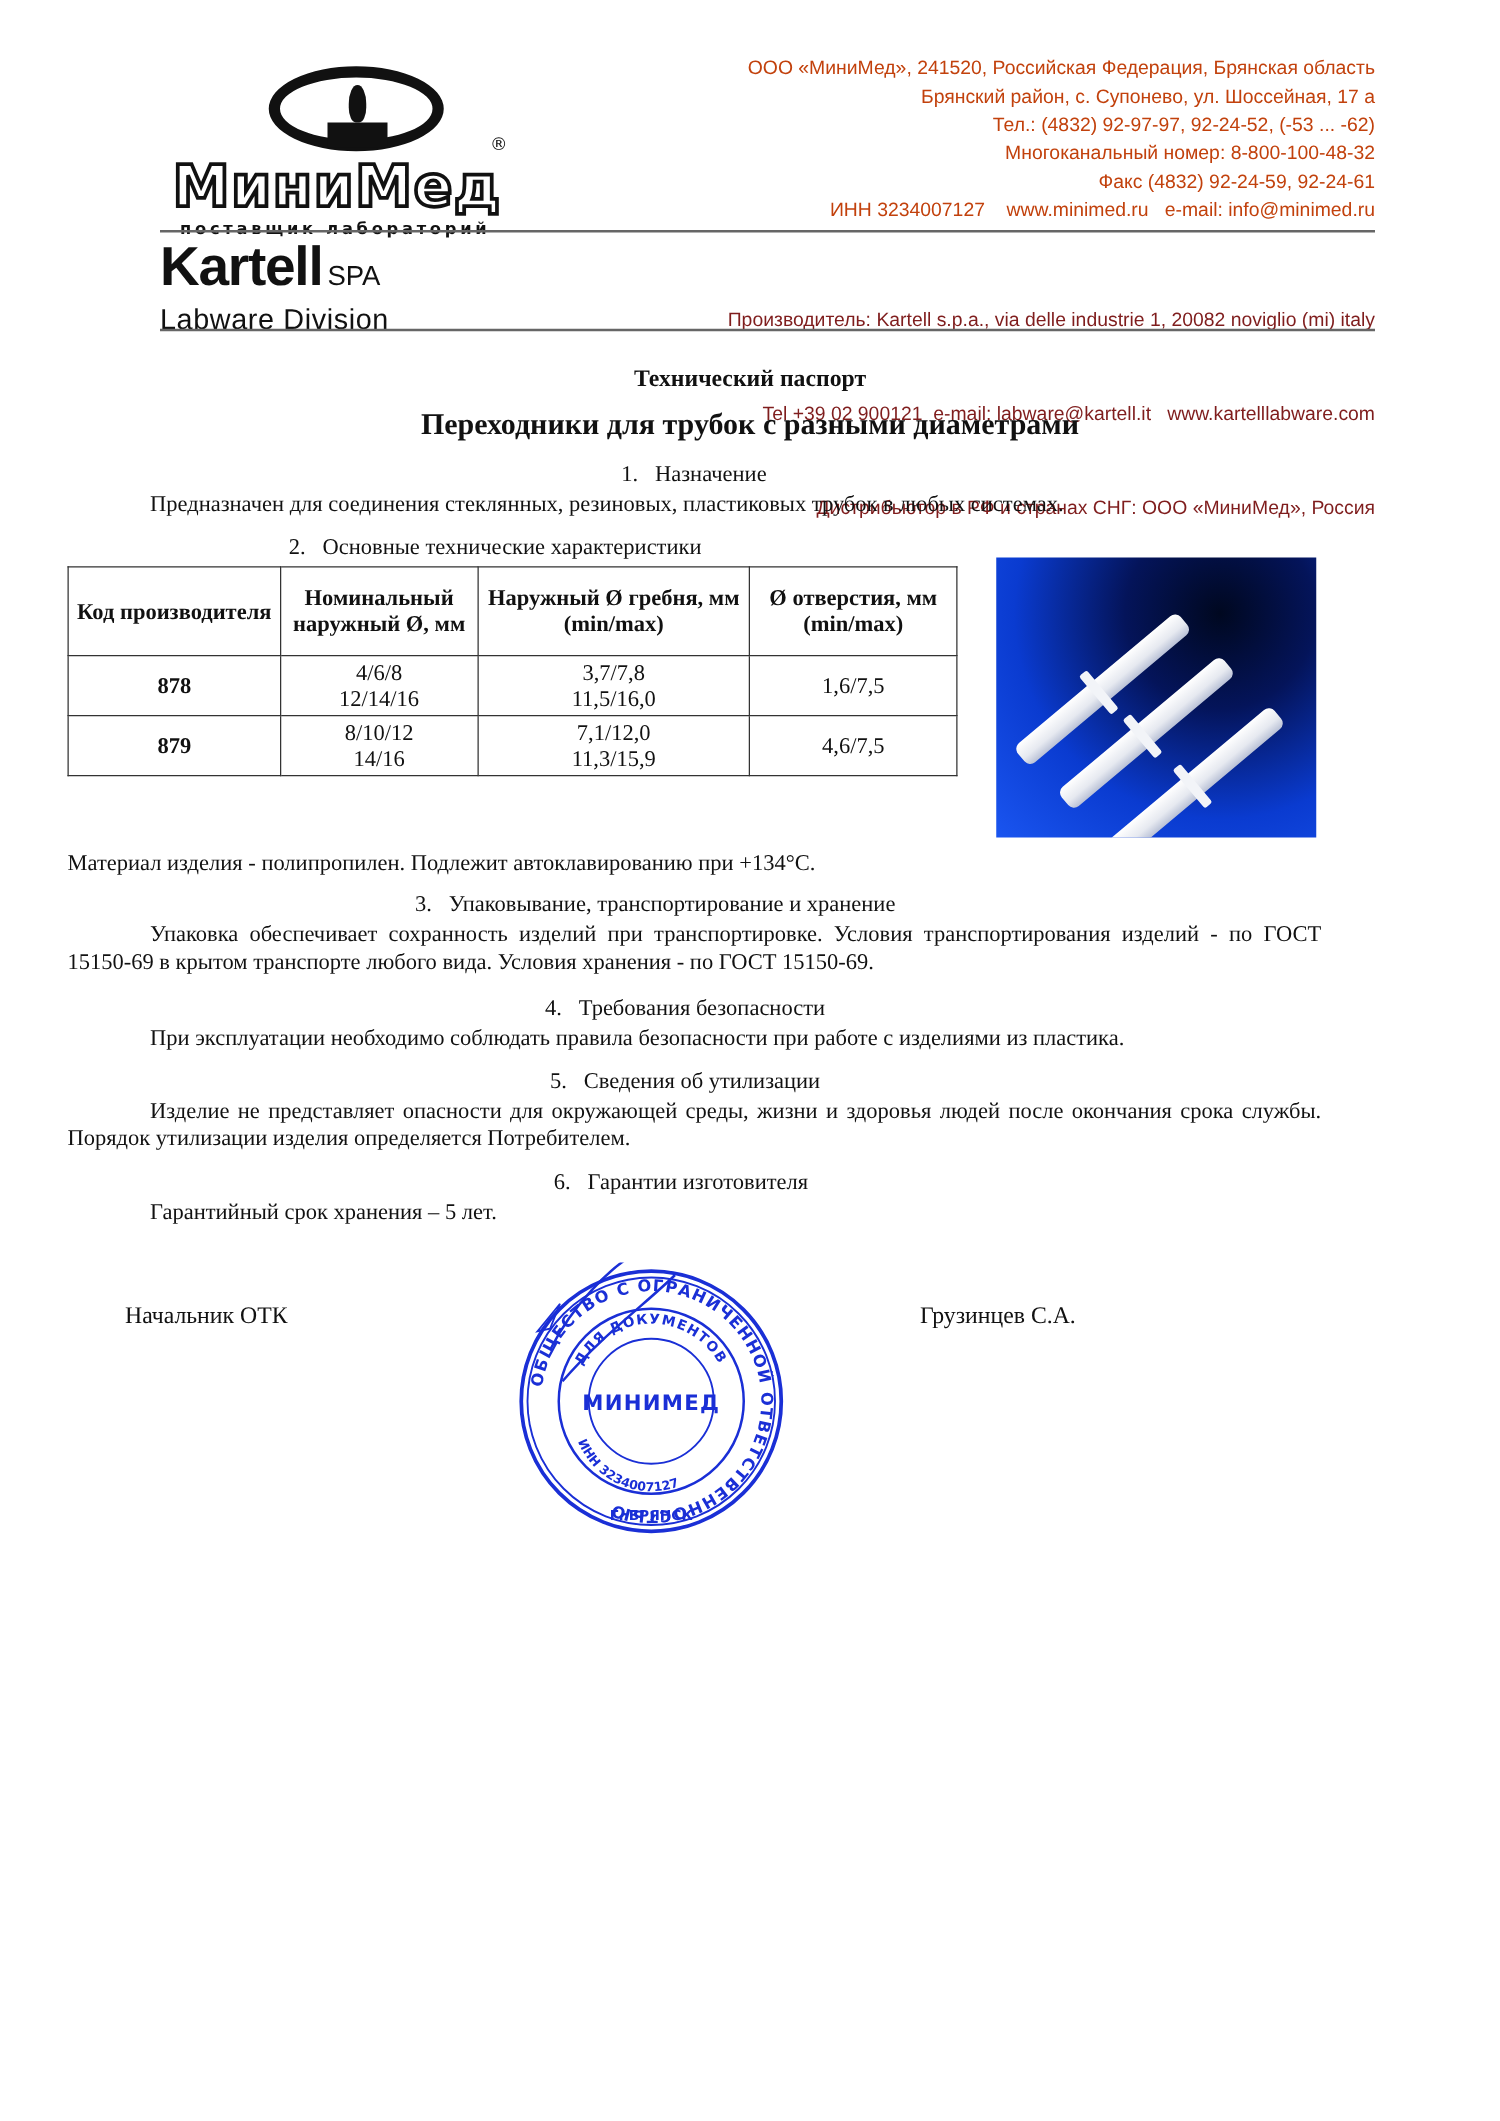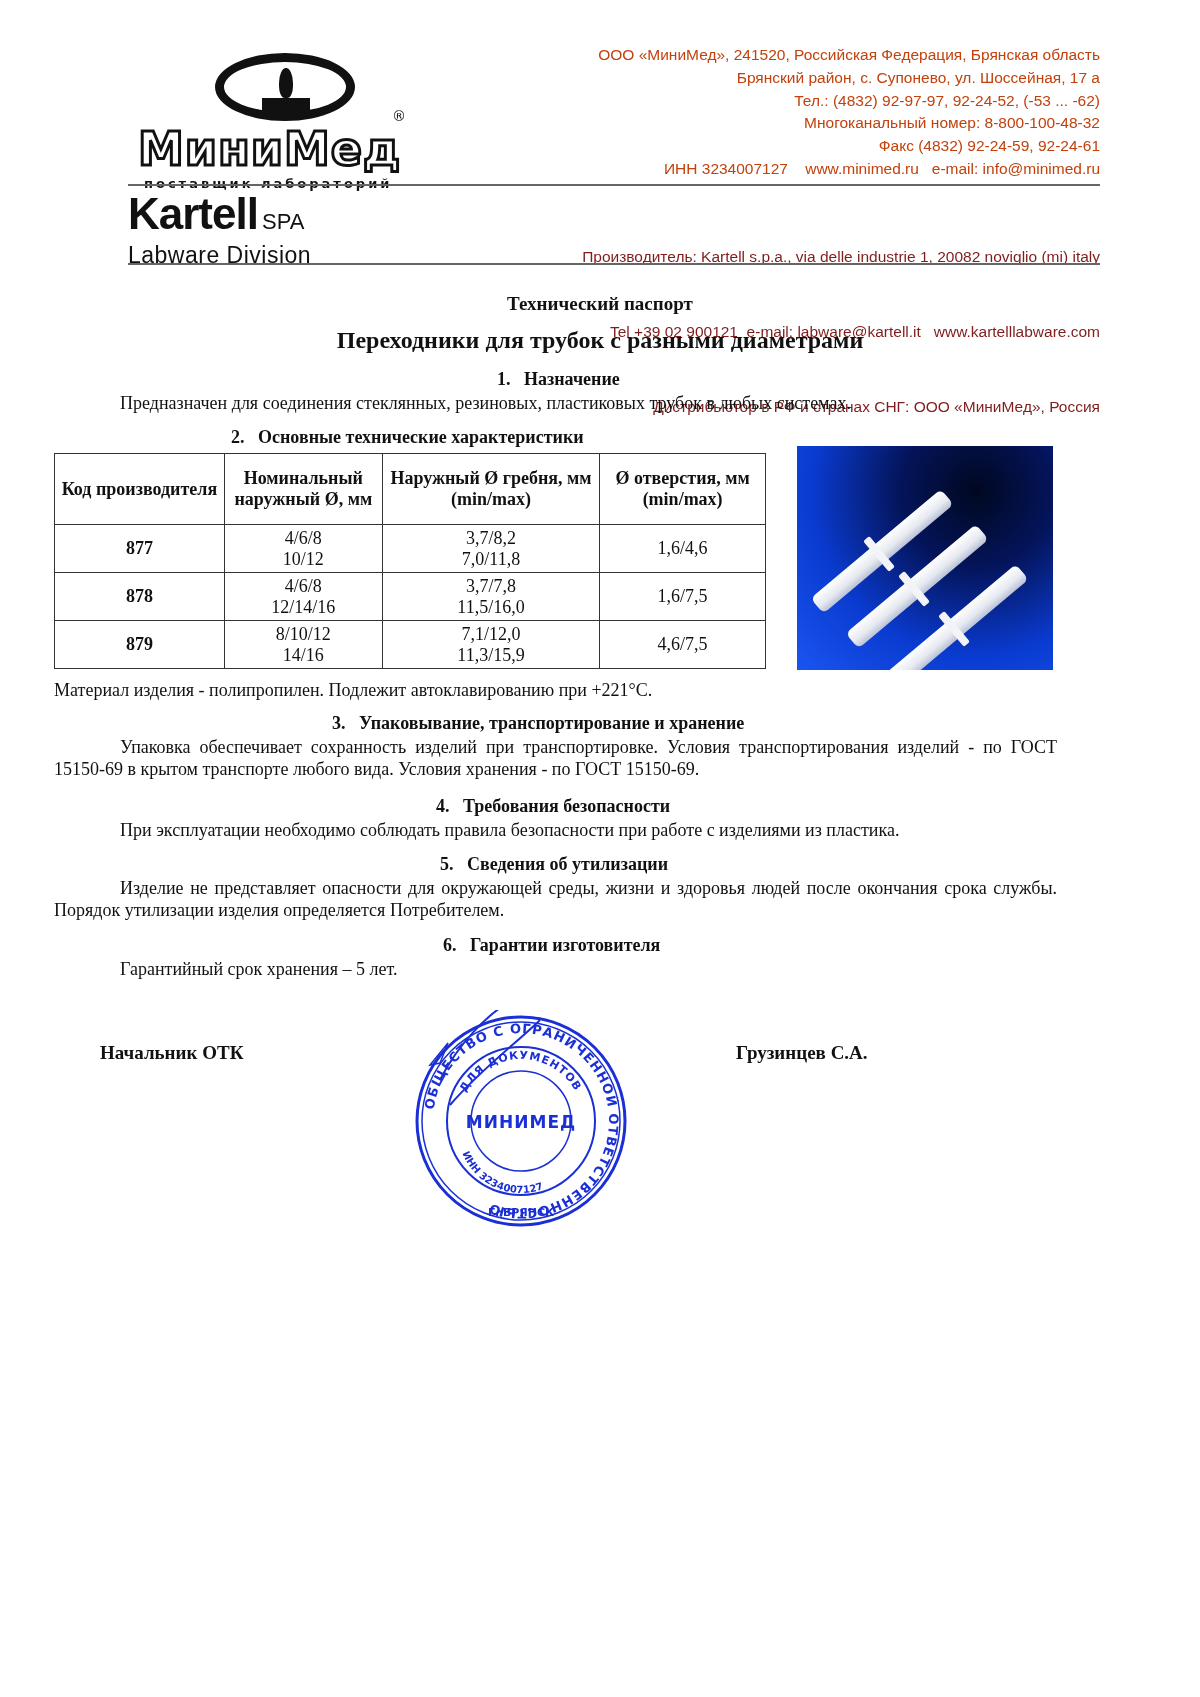--- a/index.html
+++ b/index.html
@@ -24,21 +24,21 @@
   .kt-logo { left: 128px; top: 192px; }
   .kt-name { font-family: "Liberation Sans", sans-serif; font-weight: bold; font-size: 44px; line-height: 1; letter-spacing: -1px; }
   .kt-spa { font-family: "Liberation Sans", sans-serif; font-size: 22px; margin-left: 4px; }
   .kt-div { font-family: "Liberation Sans", sans-serif; font-size: 23px; margin-top: 6px; letter-spacing: 0.5px; }
   .kt-addr { right: 100px; top: 194px; text-align: right; font-family: "Liberation Sans", sans-serif; font-size: 15.5px; line-height: 25px; color: #7f1d1d; white-space: pre; }
 
   
   .center { left: 0; width: 1200px; text-align: center; }
   .h-passport { top: 293px; font-size: 19px; font-weight: bold; }
   .h-title { top: 327px; font-size: 24px; font-weight: bold; }
-  .h-sec { font-size: 18px; font-weight: bold; white-space: pre; }
+  .h-sec { font-size: 18px; font-weight: normal; white-space: pre; }
   .p { font-size: 18px; line-height: 22px; }
 
   table.spec { position: absolute; left: 54px; top: 453px; width: 712px; border-collapse: collapse; font-size: 18px; }
   table.spec th, table.spec td { border: 1.5px solid #333; text-align: center; vertical-align: middle; padding: 0 4px; line-height: 21px; }
   table.spec th { font-weight: bold; height: 70px; }
   table.spec td { height: 47px; }
   table.spec td.code { font-weight: bold; }
 
   .photo { left: 797px; top: 446px; width: 256px; height: 224px; overflow: hidden;
     background: radial-gradient(ellipse at 70% 20%, #000820 0%, #04145a 30%, #0a3bd0 65%, #1a55f0 100%); }
@@ -104,32 +104,20 @@
   <thead>
     <tr>
       <th>Код производителя</th>
       <th>Номинальный наружный Ø, мм</th>
       <th>Наружный Ø гребня, мм (min/max)</th>
       <th>Ø отверстия, мм (min/max)</th>
     </tr>
   </thead>
   <tbody>
     <tr>
-      <td class="code">877</td>
-      <td>
-          <div>4/6/8</div>
-          <div>10/12</div>
-        </td>
-      <td>
-          <div>3,7/8,2</div>
-          <div>7,0/11,8</div>
-        </td>
-      <td>1,6/4,6</td>
-    </tr>
-    <tr>
       <td class="code">878</td>
       <td>
           <div>4/6/8</div>
           <div>12/14/16</div>
         </td>
       <td>
           <div>3,7/7,8</div>
           <div>11,5/16,0</div>
         </td>
       <td>1,6/7,5</td>
@@ -148,21 +136,21 @@
     </tr>
   </tbody>
 </table>
 
 <div class="abs photo" title="Белые пластиковые переходники на синем фоне">
   <div class="adapter" style="left:20px; top:150px; width:170px; transform:rotate(-40deg);"></div>
   <div class="adapter" style="left:55px; top:185px; width:170px; transform:rotate(-40deg);"></div>
   <div class="adapter" style="left:95px; top:225px; width:170px; transform:rotate(-40deg);"></div>
 </div>
 
-<div class="abs p" style="left:54px; top:679px;">Материал изделия - полипропилен. Подлежит автоклавированию при +221°С.</div>
+<div class="abs p" style="left:54px; top:679px;">Материал изделия - полипропилен. Подлежит автоклавированию при +134°С.</div>
 
 <div class="abs h-sec" style="left:332px; top:713px;">3.   Упаковывание, транспортирование и хранение</div>
 <div class="abs p" style="left:54px; top:736px; width:1003px; text-indent:66px; text-align:justify;">Упаковка обеспечивает сохранность изделий при транспортировке. Условия транспортирования изделий - по ГОСТ 15150-69 в крытом транспорте любого вида. Условия хранения - по ГОСТ 15150-69.</div>
 
 <div class="abs h-sec" style="left:436px; top:796px;">4.   Требования безопасности</div>
 <div class="abs p" style="left:120px; top:819px;">При эксплуатации необходимо соблюдать правила безопасности при работе с изделиями из пластика.</div>
 
 <div class="abs h-sec" style="left:440px; top:854px;">5.   Сведения об утилизации</div>
 <div class="abs p" style="left:54px; top:877px; width:1003px; text-indent:66px; text-align:justify;">Изделие не представляет опасности для окружающей среды, жизни и здоровья людей после окончания срока службы.  Порядок утилизации изделия определяется Потребителем.</div>
 

